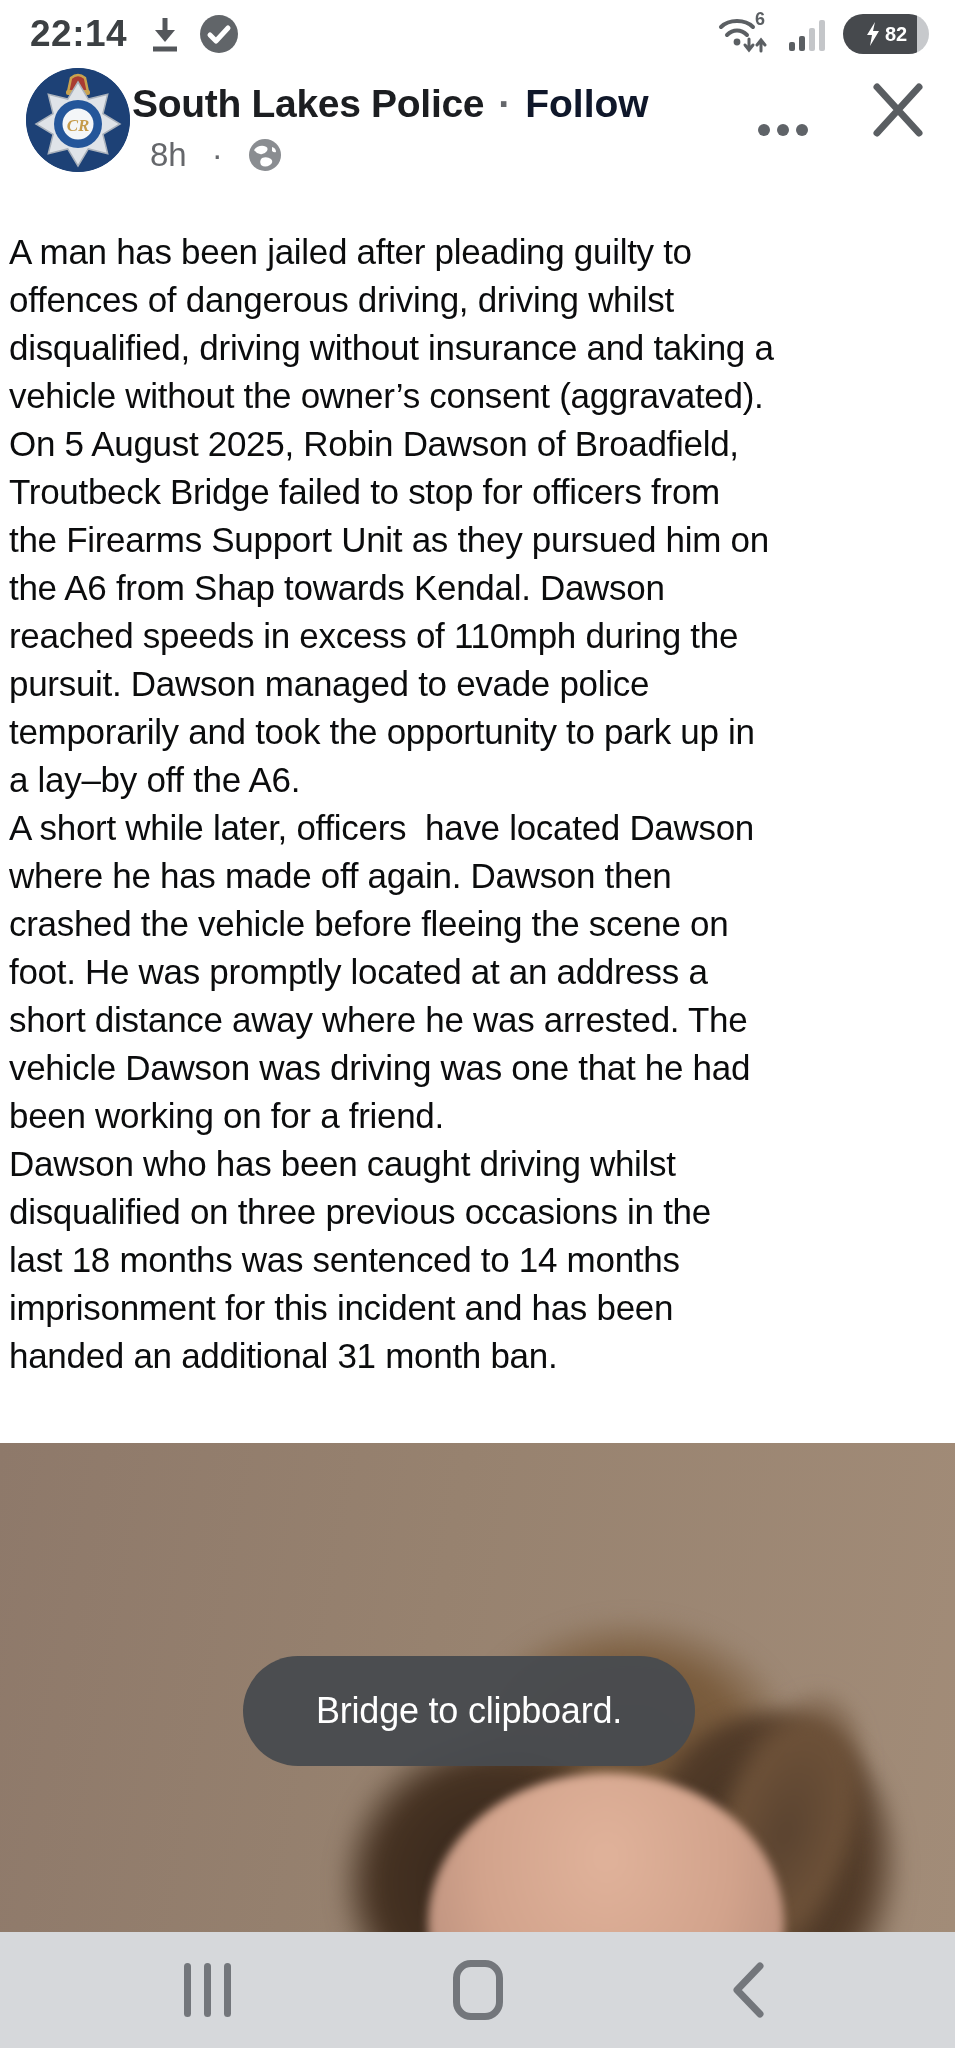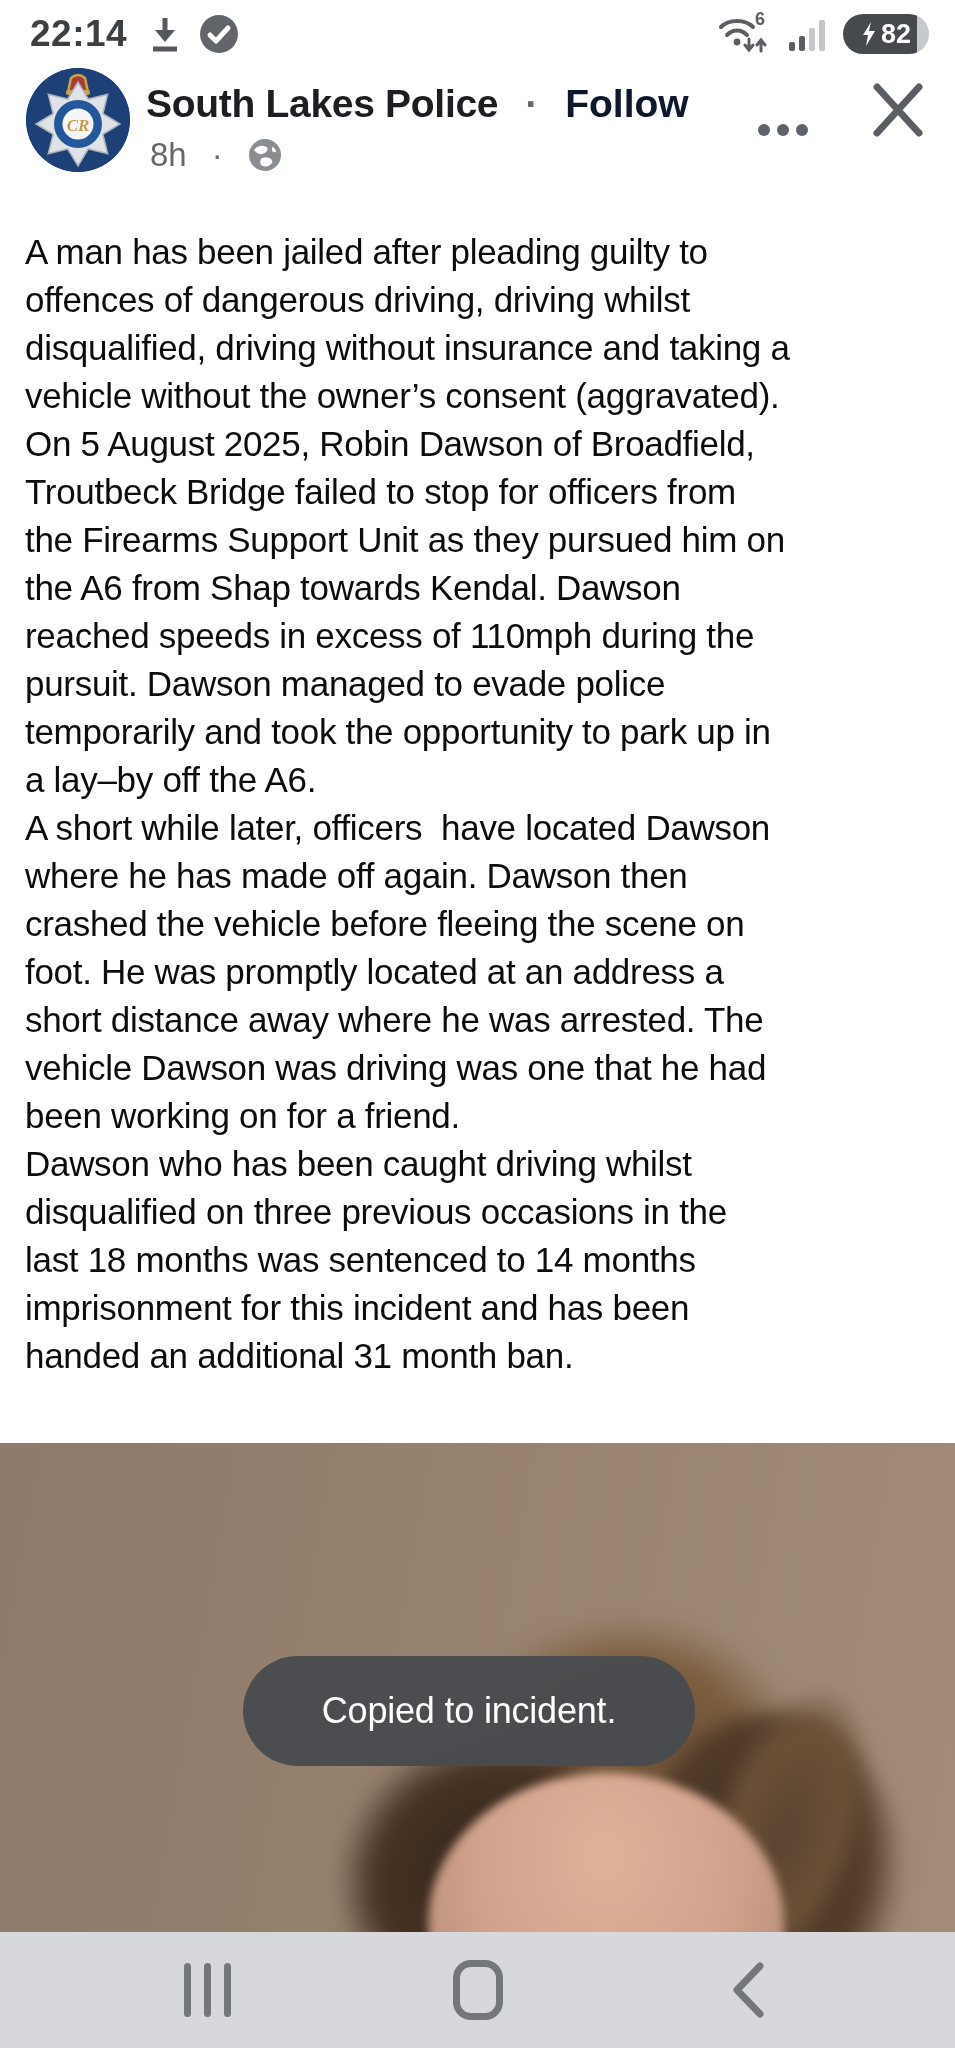--- a/index.html
+++ b/index.html
@@ -10,38 +10,38 @@
   }
   
   .status-bar{position:absolute;top:0;left:0;width:955px;height:62px;
     display:flex;align-items:center;padding:6px 26px 0 30px;}
   .sb-time{font-size:37px;font-weight:bold;color:#3c4043;letter-spacing:.5px;}
   .sb-left-icons{display:flex;align-items:center;gap:16px;margin-left:20px;}
   .sb-right{margin-left:auto;display:flex;align-items:center;gap:14px;}
   .battery{width:86px;height:40px;border-radius:21px;overflow:hidden;display:flex;
     align-items:center;justify-content:center;gap:4px;
     background:linear-gradient(to right,#46494d 0 86%,#c7c9cc 86% 100%);}
-  .battery .pct{color:#fff;font-size:27px;font-weight:bold;text-align:right;}
+  .battery .pct{color:#fff;font-size:20px;font-weight:bold;text-align:right;}
   
   .post-header{position:absolute;top:62px;left:0;width:764px;height:132px;}
   .avatar{position:absolute;left:26px;top:6px;width:104px;height:104px;border-radius:50%;
     overflow:hidden;background:#1d4176;}
-  .hname-row{position:absolute;left:146px;top:20px;display:flex;align-items:baseline;gap:27px;white-space:nowrap;}
+  .hname-row{position:absolute;left:132px;top:20px;display:flex;align-items:baseline;gap:14px;white-space:nowrap;}
   .page-name{font-size:39px;font-weight:bold;color:#1c1e21;letter-spacing:-.3px;}
   .hdot{font-size:39px;color:#65676b;font-weight:bold;}
   .follow{font-size:39px;font-weight:bold;color:#0f172a;cursor:pointer;}
   .meta-row{position:absolute;left:150px;top:74px;display:flex;align-items:center;gap:25px;}
   .meta-row .ago,.meta-row .mdot{font-size:33px;color:#65676b;}
   .more-btn{position:absolute;left:748px;top:46px;width:70px;height:44px;display:flex;
     align-items:center;justify-content:center;gap:7px;cursor:pointer;}
   .more-btn i{width:12px;height:12px;border-radius:50%;background:#5f6368;}
   .close-btn{position:absolute;left:866px;top:16px;width:64px;height:64px;display:flex;
     align-items:center;justify-content:center;cursor:pointer;}
   
-  .post-body{position:absolute;top:228px;left:25px;width:908px;
+  .post-body{position:absolute;top:228px;left:9px;width:908px;
     font-size:35px;line-height:48px;letter-spacing:-.3px;color:#0b0c0d;
     white-space:pre-wrap;}
   
   .photo{position:absolute;top:1443px;left:0;width:955px;height:489px;overflow:hidden;
     background:linear-gradient(100deg,#8e796a 0%,#97826f 45%,#a28c78 100%);cursor:pointer;}
   .photo .blob{position:absolute;border-radius:50%;}
   .hair-wisps{left:460px;top:170px;width:340px;height:220px;filter:blur(9px);
     background:radial-gradient(ellipse at 50% 60%,#6e5236 0%,#7b5d3e 45%,transparent 70%);}
   .hair-left{left:340px;top:290px;width:290px;height:300px;filter:blur(10px);
     background:radial-gradient(ellipse at 55% 50%,#32241a 0%,#463222 55%,transparent 73%);}
@@ -175,21 +175,21 @@
 
   <div class="photo">
     <div class="blob hair-wisps"></div>
     <div class="blob hair-left"></div>
     <div class="blob hair-right"></div>
     <div class="blob hair-strand"></div>
     <div class="blob forehead"></div>
   </div>
 
   <div class="toast">
-    <span>Copied to incident.</span>
+    <span>Bridge to clipboard.</span>
   </div>
 
   <div class="navbar">
     <div class="nav-btn">
       <span class="recents">
           <i></i>
           <i></i>
           <i></i>
         </span>
     </div>

